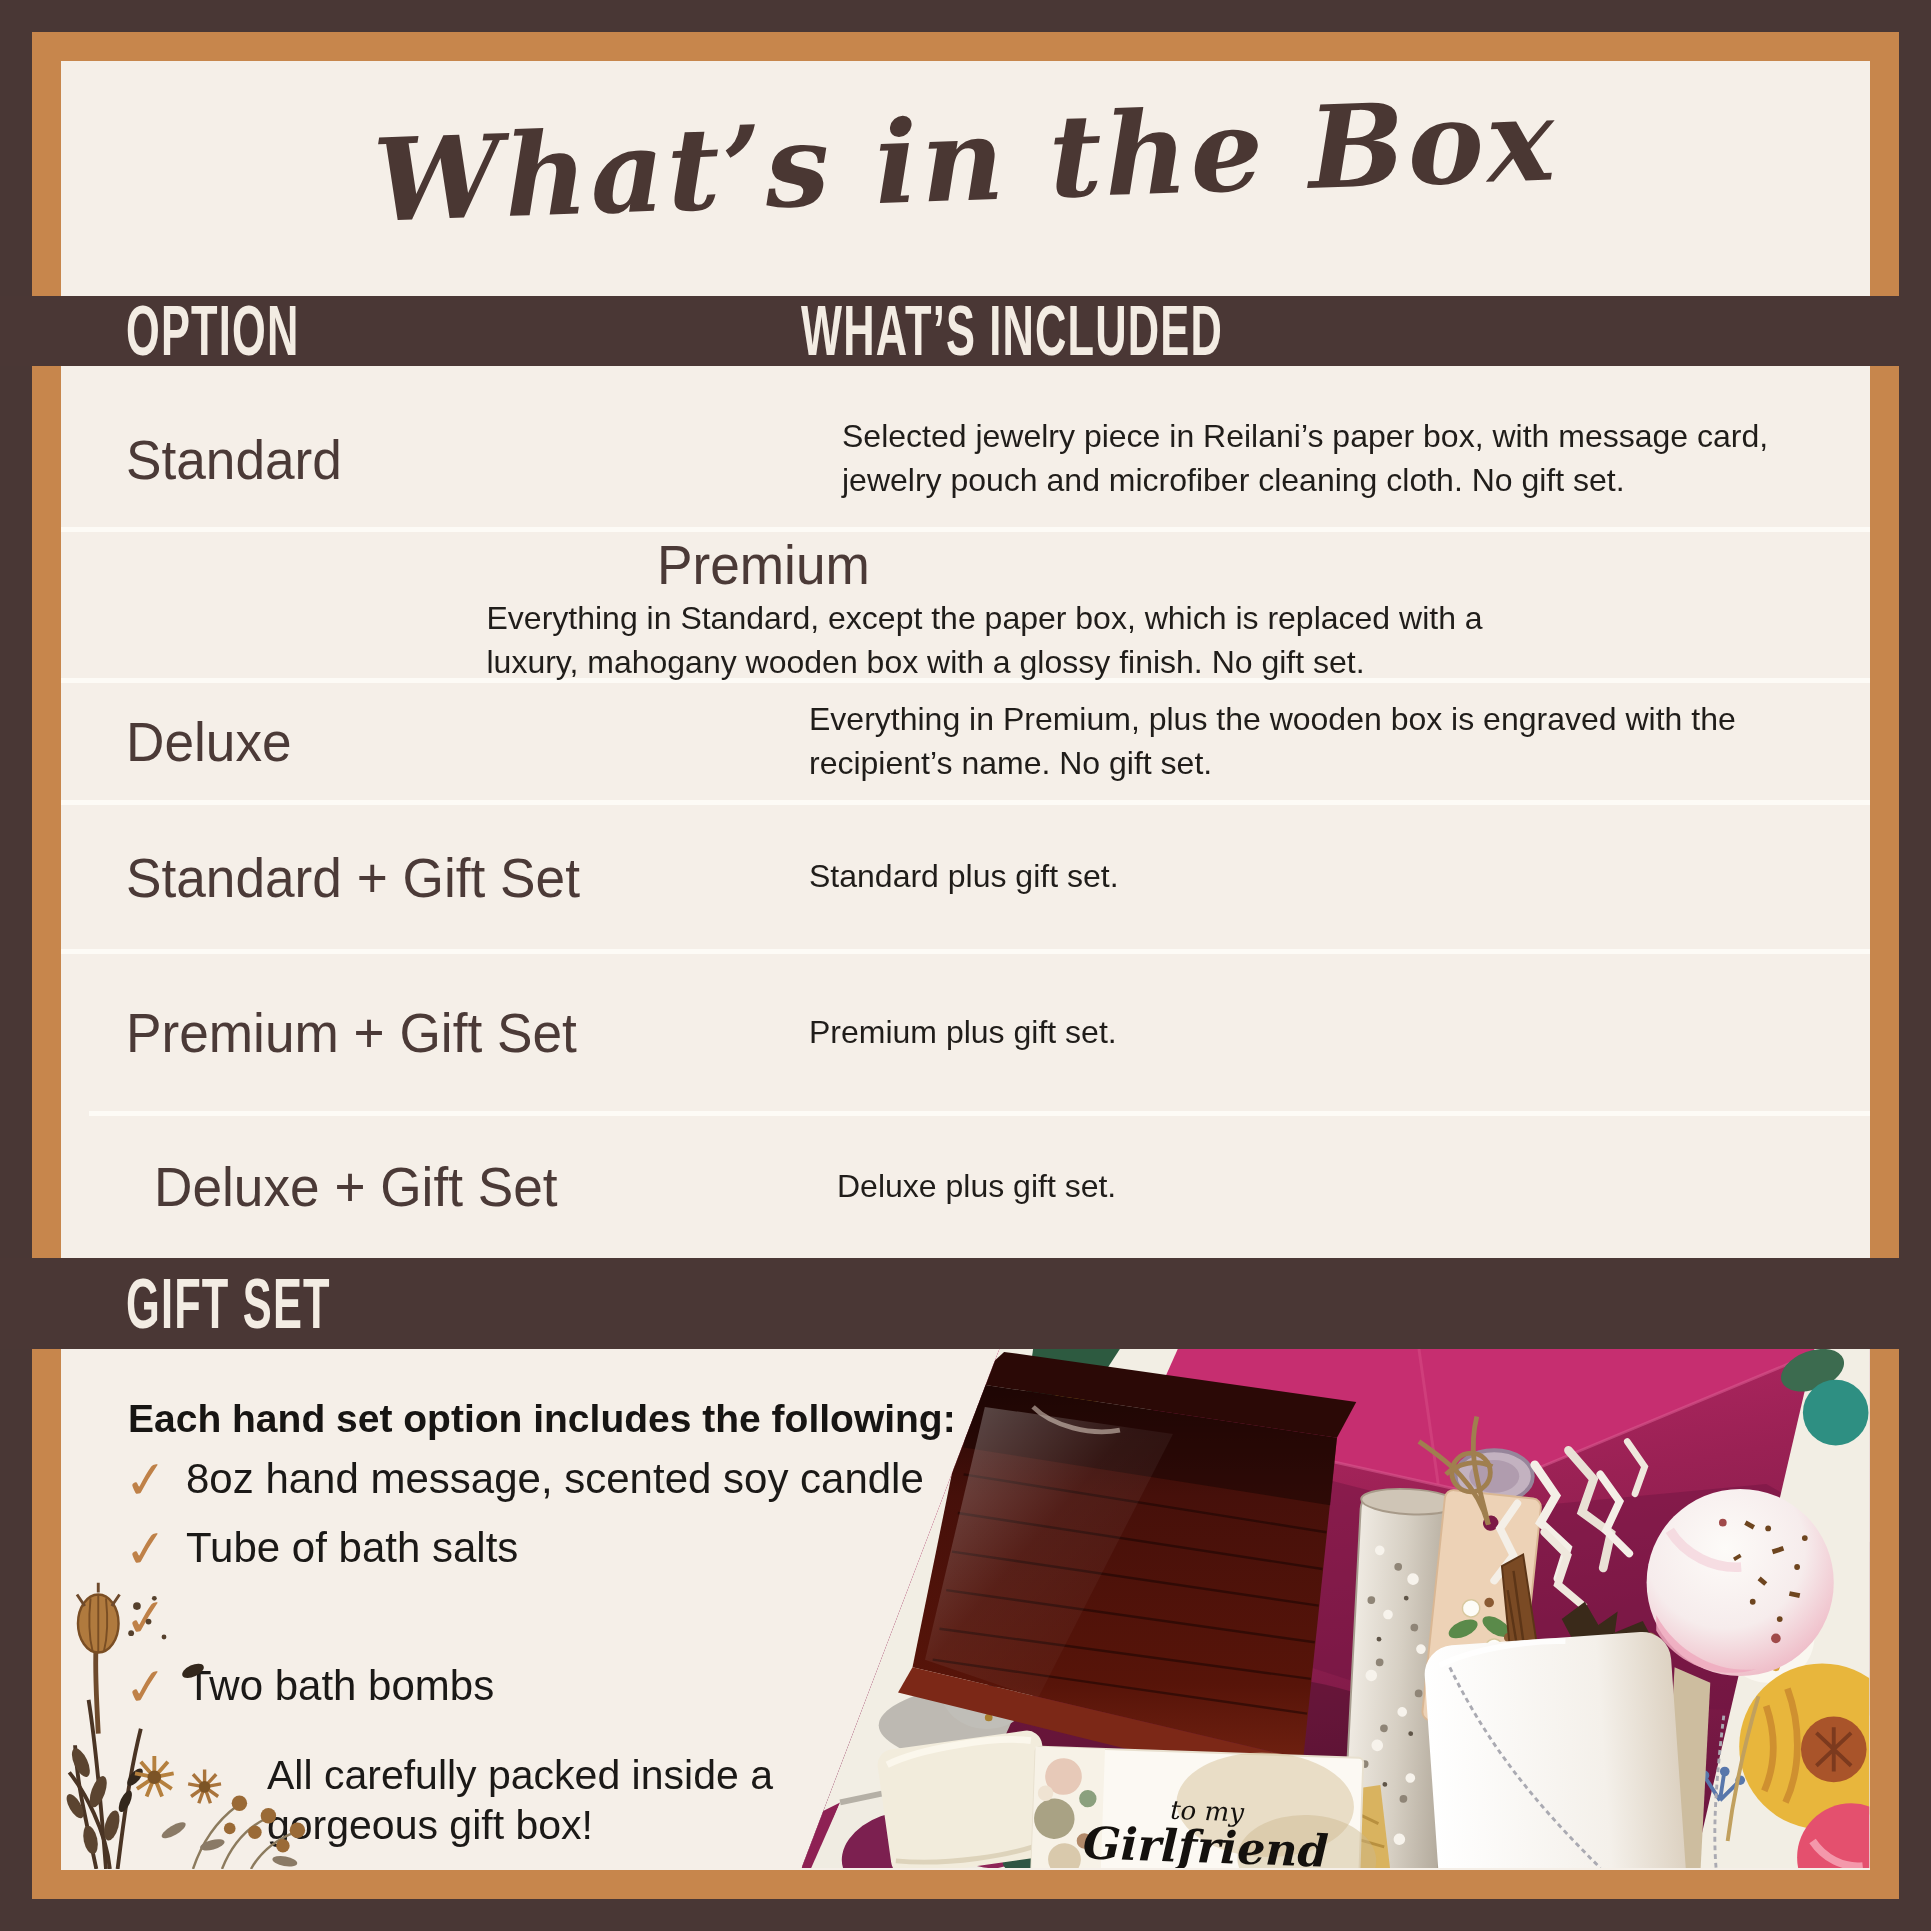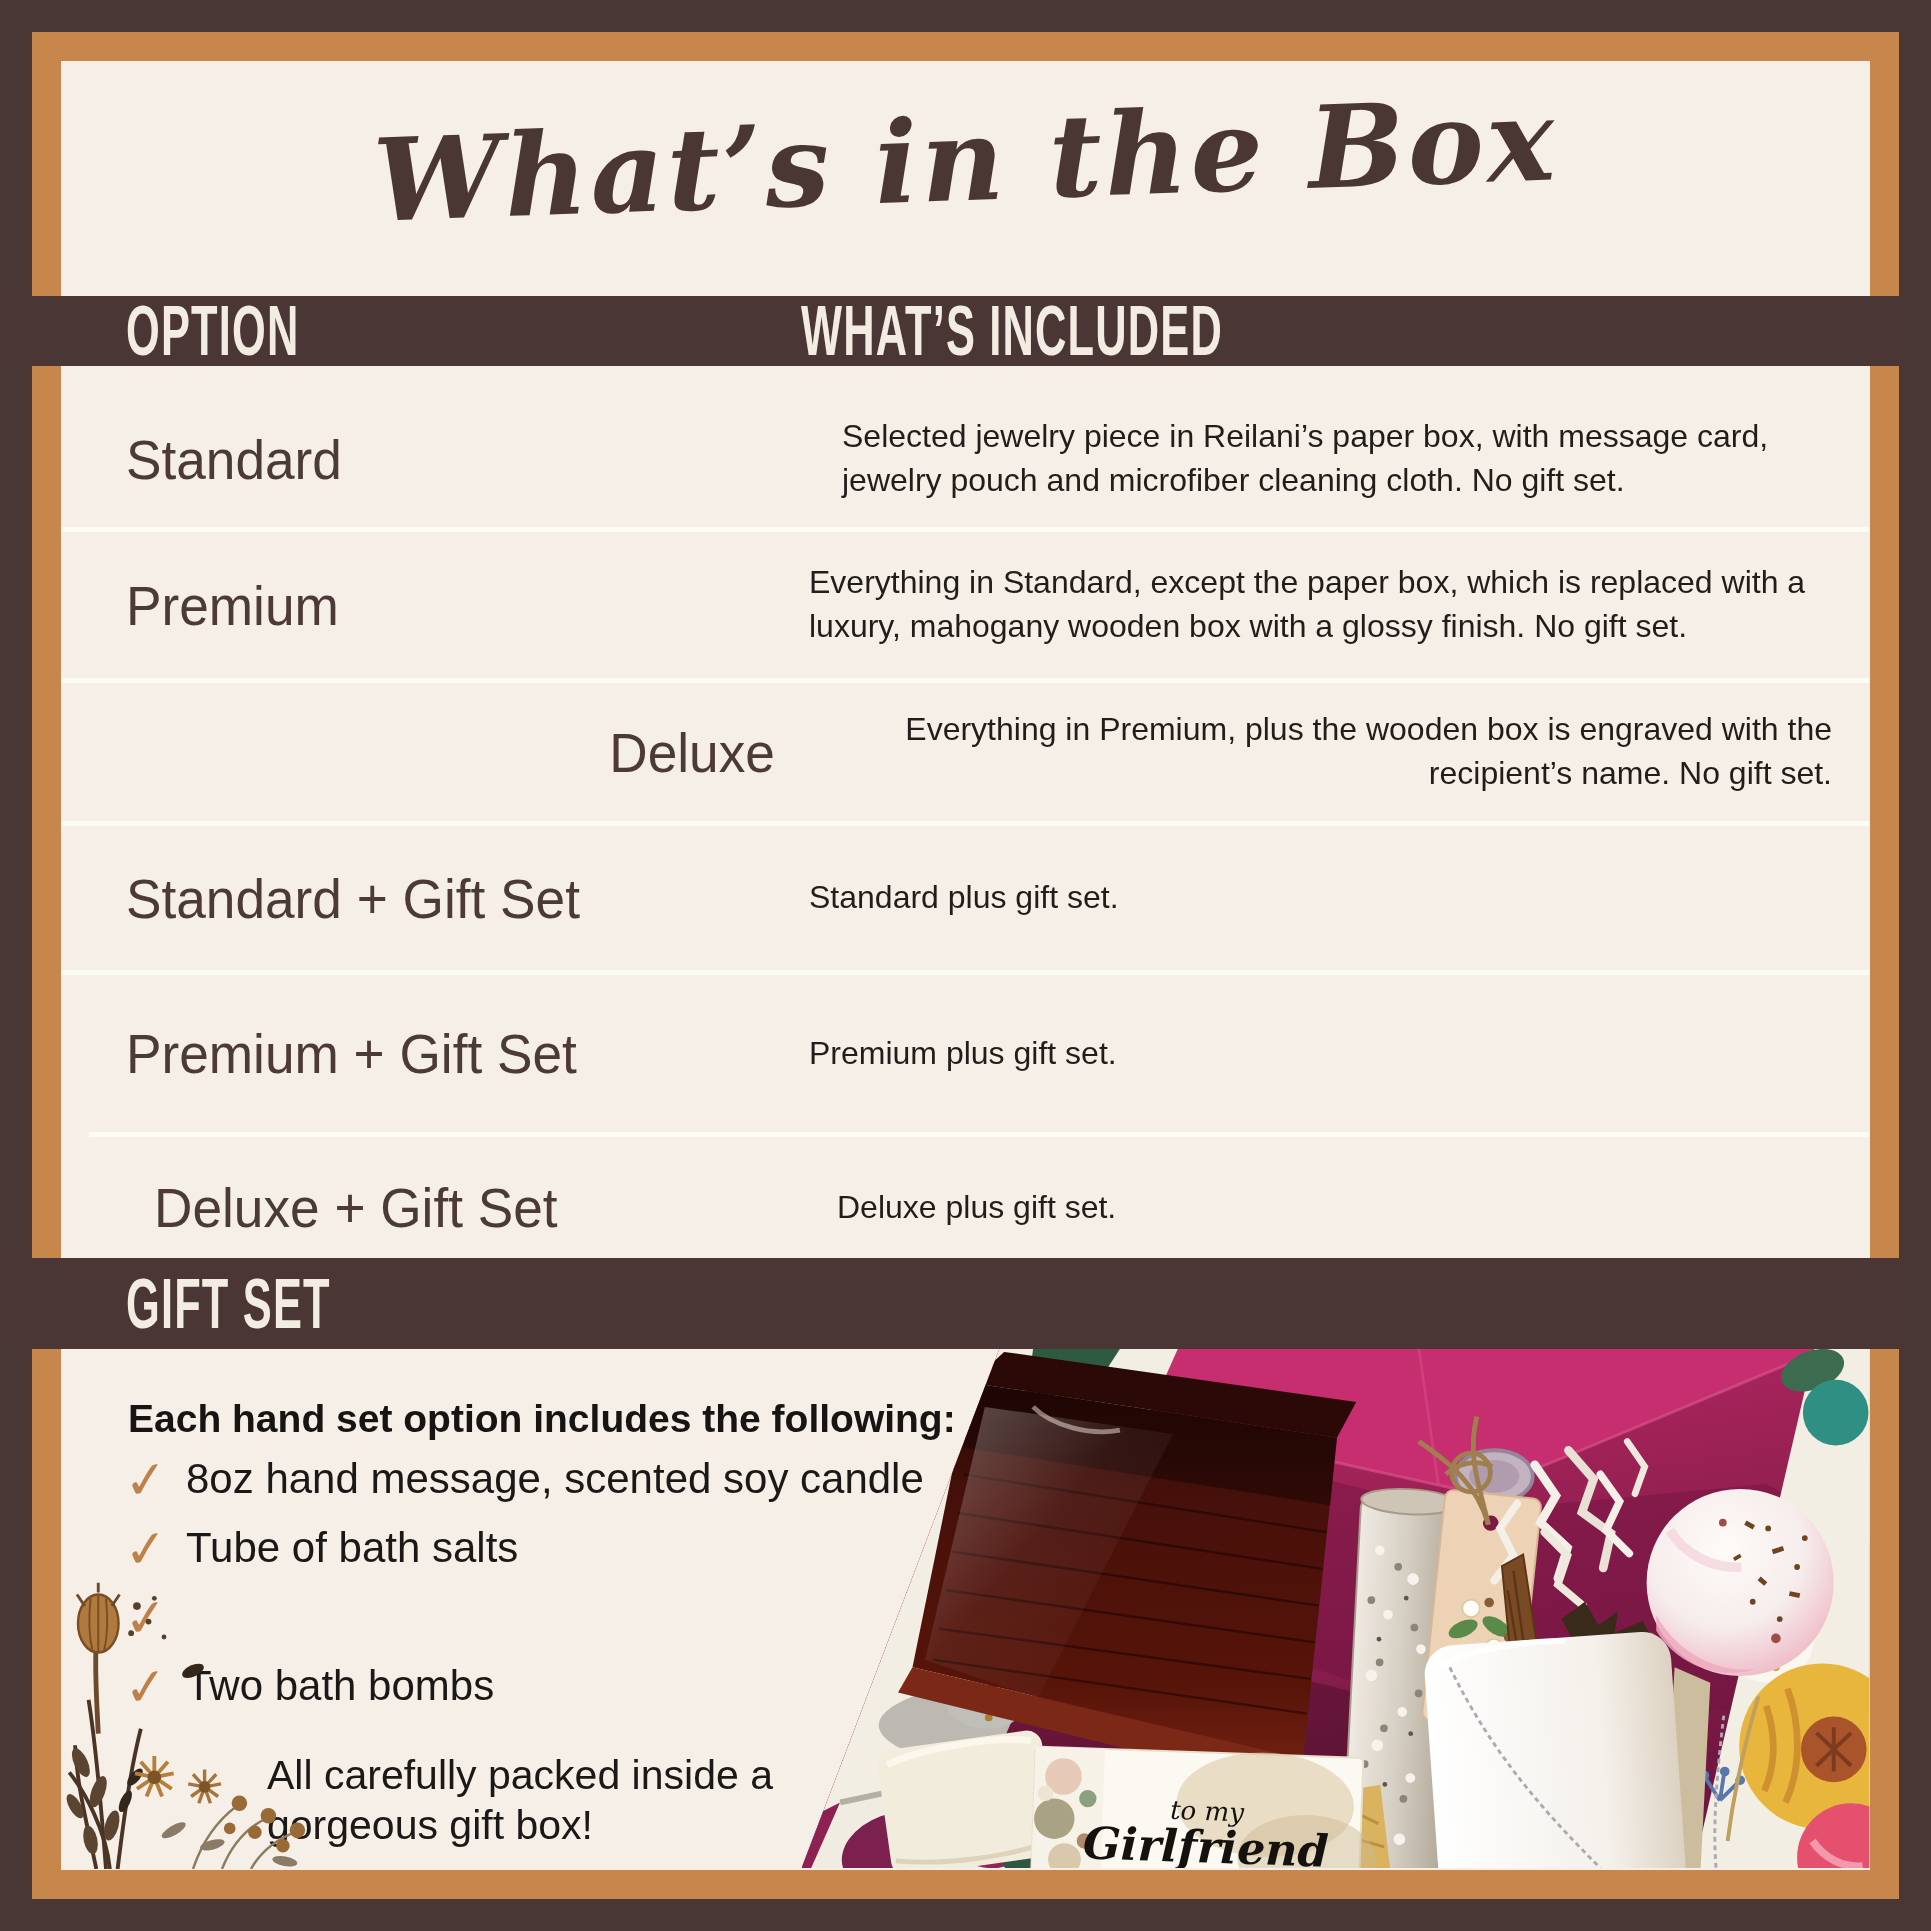--- a/index.html
+++ b/index.html
@@ -25,21 +25,21 @@
     position:absolute;top:50%;transform:translateY(-50%) scaleX(0.62);transform-origin:left center;
     font-weight:bold;font-size:70px;color:#f3ece3;letter-spacing:1.9px;white-space:nowrap;
   }
   .band-label.opt{left:126px;}
   .band-label.inc{left:801px;}
   .band-label.gset{left:126px;}
 
   .option-table{position:absolute;left:61px;top:391px;width:1809px;}
   .row{display:flex;align-items:center;box-sizing:border-box;padding-left:65px;}
   .row + .row{border-top:5.8px solid #fdfbf6;}
-  .row-1{height:136px;gap:33px;} .row-2{height:151px;} .row-3{height:143px;text-align:right;}
+  .row-1{height:136px;gap:33px;} .row-2{height:151px;flex-direction:column;} .row-3{height:122px;}
   .row-4{height:149px;} .row-5{height:162px;} .row-6{height:146px;margin-left:28px;}
   .opt-label{
     width:683px;flex:none;font-size:56px;color:#4b3a37;
     transform:scaleX(0.95);transform-origin:left center;white-space:nowrap;
   }
   .opt-desc{width:1023px;flex:none;font-size:32px;line-height:1.36;color:#201d1a;}
 
   .gs-heading{position:absolute;left:128px;top:1397px;font-size:39px;font-weight:bold;color:#171513;}
   .gs-list{position:absolute;left:124px;top:1444px;}
   .gs-item{height:69px;display:flex;align-items:center;font-size:42px;color:#1b1917;}

